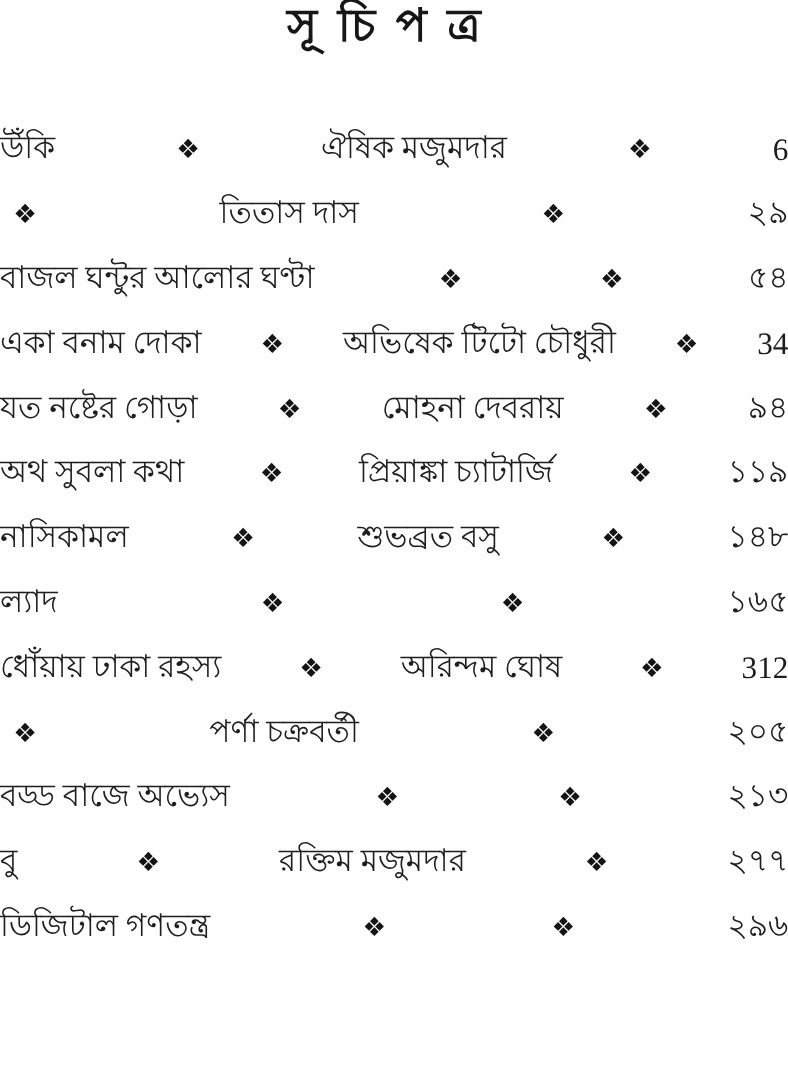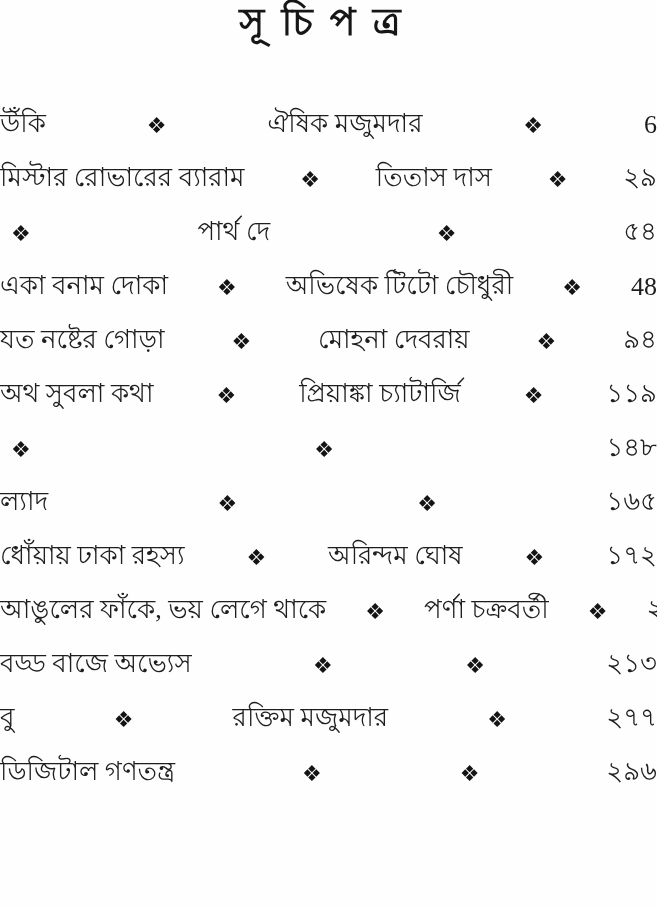--- a/index.html
+++ b/index.html
@@ -64,81 +64,81 @@
 
     <div class="toc-row">
       <span class="story">উঁকি</span>
       <span class="sep">❖</span>
       <span class="author">ঐষিক মজুমদার</span>
       <span class="sep">❖</span>
       <span class="pageno">6</span>
     </div>
 
     <div class="toc-row">
-      <span class="story">মিস্টার রোভারের ব্যারাম</span>
       <span class="sep">❖</span>
       <span class="author">তিতাস দাস</span>
       <span class="sep">❖</span>
       <span class="pageno">২৯</span>
     </div>
 
     <div class="toc-row">
+      <span class="story">বাজল ঘন্টুর আলোর ঘণ্টা</span>
       <span class="sep">❖</span>
-      <span class="author">পার্থ দে</span>
       <span class="sep">❖</span>
       <span class="pageno">৫৪</span>
     </div>
 
     <div class="toc-row">
       <span class="story">একা বনাম দোকা</span>
       <span class="sep">❖</span>
       <span class="author">অভিষেক টিটো চৌধুরী</span>
       <span class="sep">❖</span>
-      <span class="pageno">48</span>
+      <span class="pageno">34</span>
     </div>
 
     <div class="toc-row">
       <span class="story">যত নষ্টের গোড়া</span>
       <span class="sep">❖</span>
       <span class="author">মোহনা দেবরায়</span>
       <span class="sep">❖</span>
       <span class="pageno">৯৪</span>
     </div>
 
     <div class="toc-row">
       <span class="story">অথ সুবলা কথা</span>
       <span class="sep">❖</span>
       <span class="author">প্রিয়াঙ্কা চ্যাটার্জি</span>
       <span class="sep">❖</span>
       <span class="pageno">১১৯</span>
     </div>
 
     <div class="toc-row">
+      <span class="story">নাসিকামল</span>
       <span class="sep">❖</span>
+      <span class="author">শুভব্রত বসু</span>
       <span class="sep">❖</span>
       <span class="pageno">১৪৮</span>
     </div>
 
     <div class="toc-row">
       <span class="story">ল্যাদ</span>
       <span class="sep">❖</span>
       <span class="sep">❖</span>
       <span class="pageno">১৬৫</span>
     </div>
 
     <div class="toc-row">
       <span class="story">ধোঁয়ায় ঢাকা রহস্য</span>
       <span class="sep">❖</span>
       <span class="author">অরিন্দম ঘোষ</span>
       <span class="sep">❖</span>
-      <span class="pageno">১৭২</span>
+      <span class="pageno">312</span>
     </div>
 
     <div class="toc-row">
-      <span class="story">আঙুলের ফাঁকে, ভয় লেগে থাকে</span>
       <span class="sep">❖</span>
       <span class="author">পর্ণা চক্রবর্তী</span>
       <span class="sep">❖</span>
       <span class="pageno">২০৫</span>
     </div>
 
     <div class="toc-row">
       <span class="story">বড্ড বাজে অভ্যেস</span>
       <span class="sep">❖</span>
       <span class="sep">❖</span>

